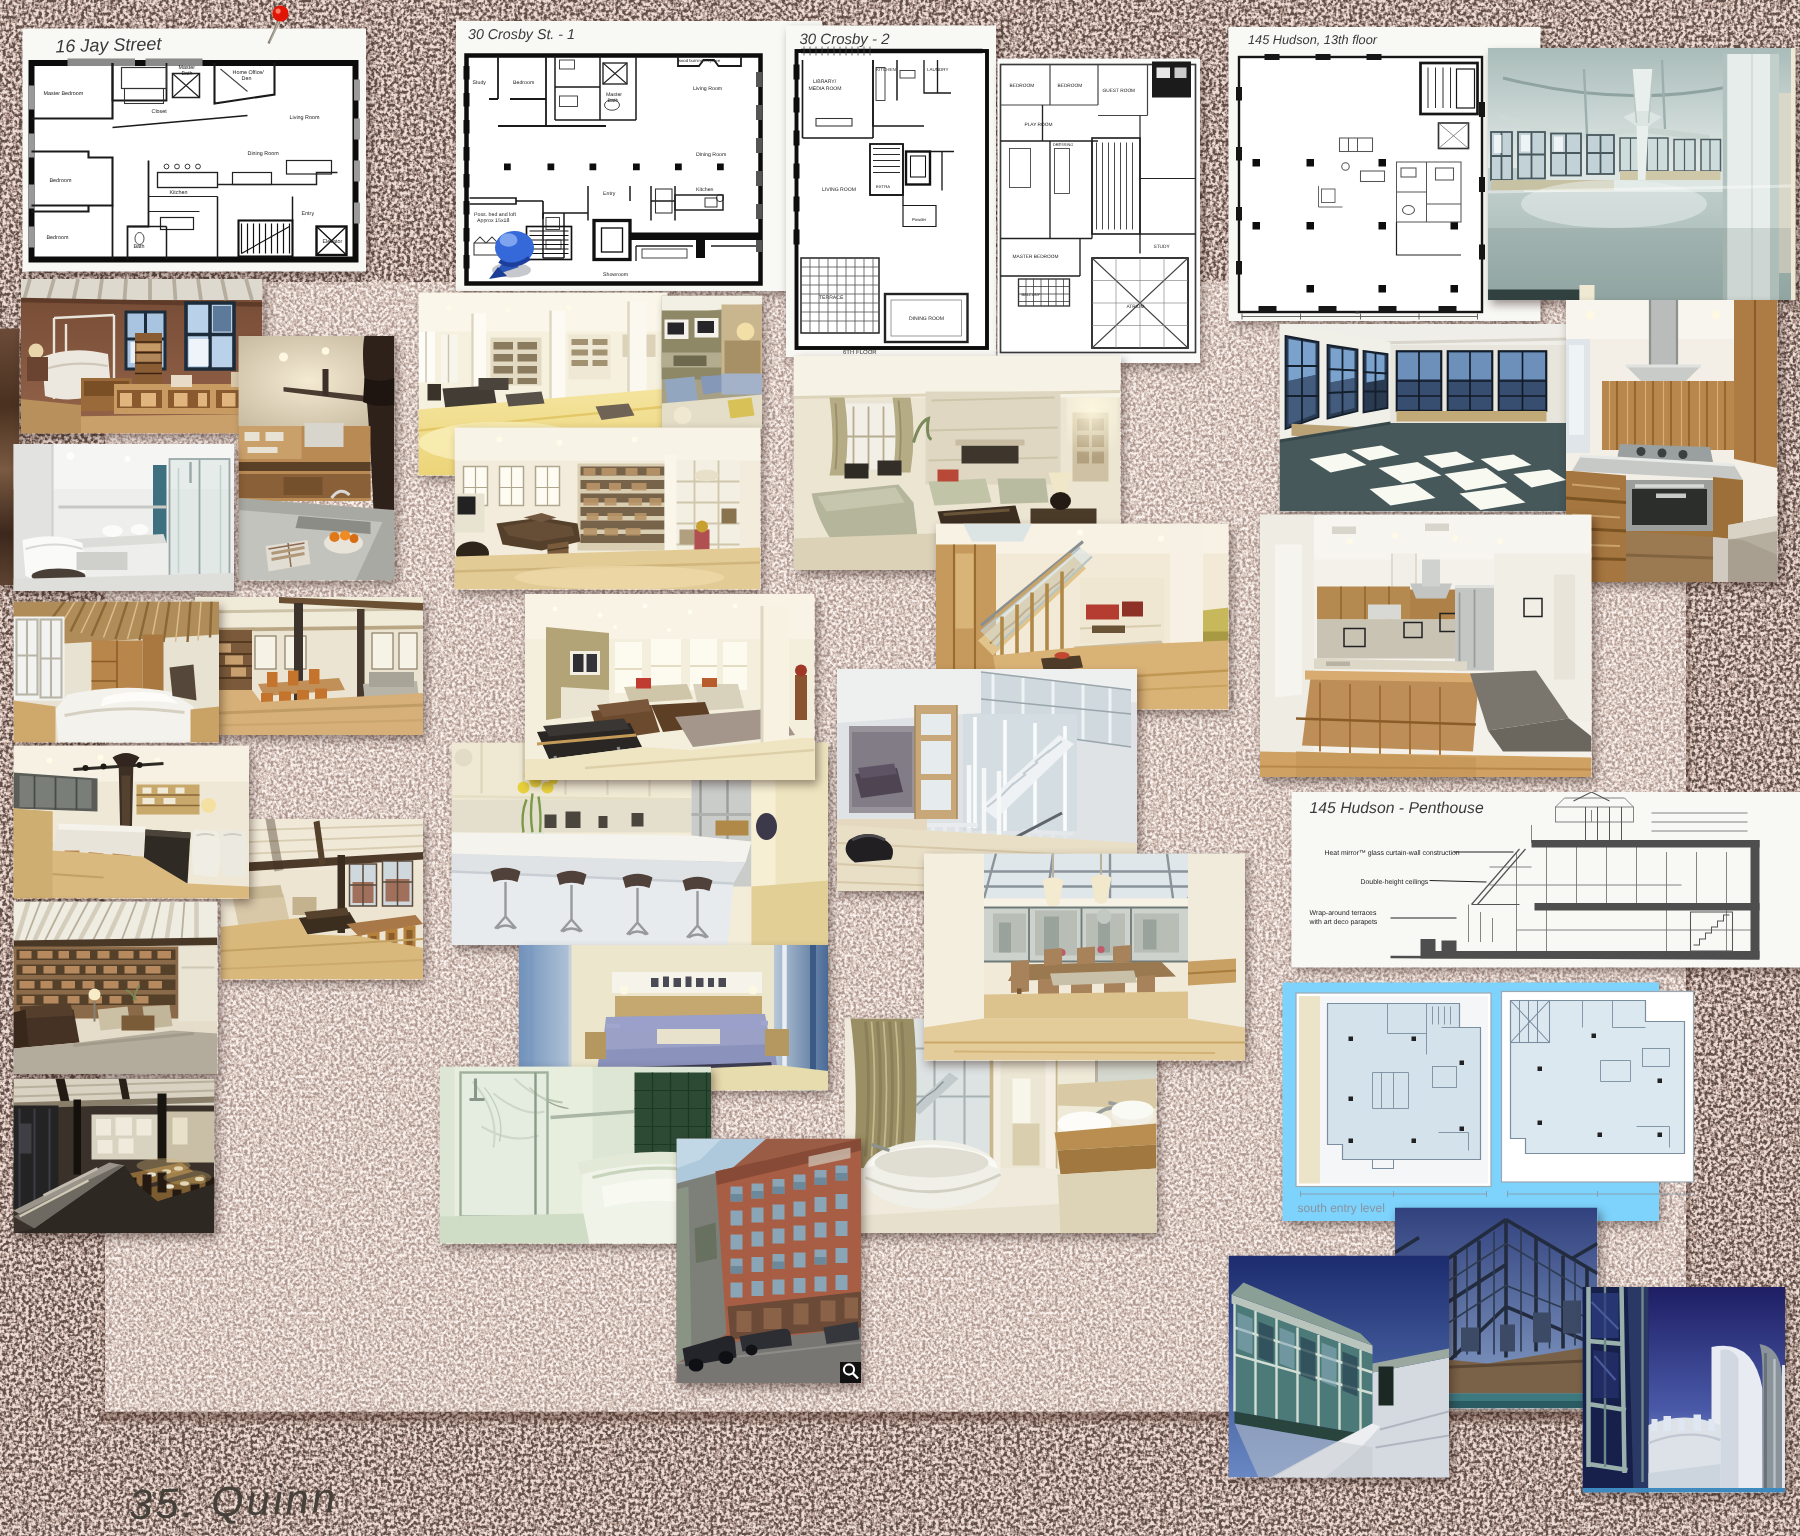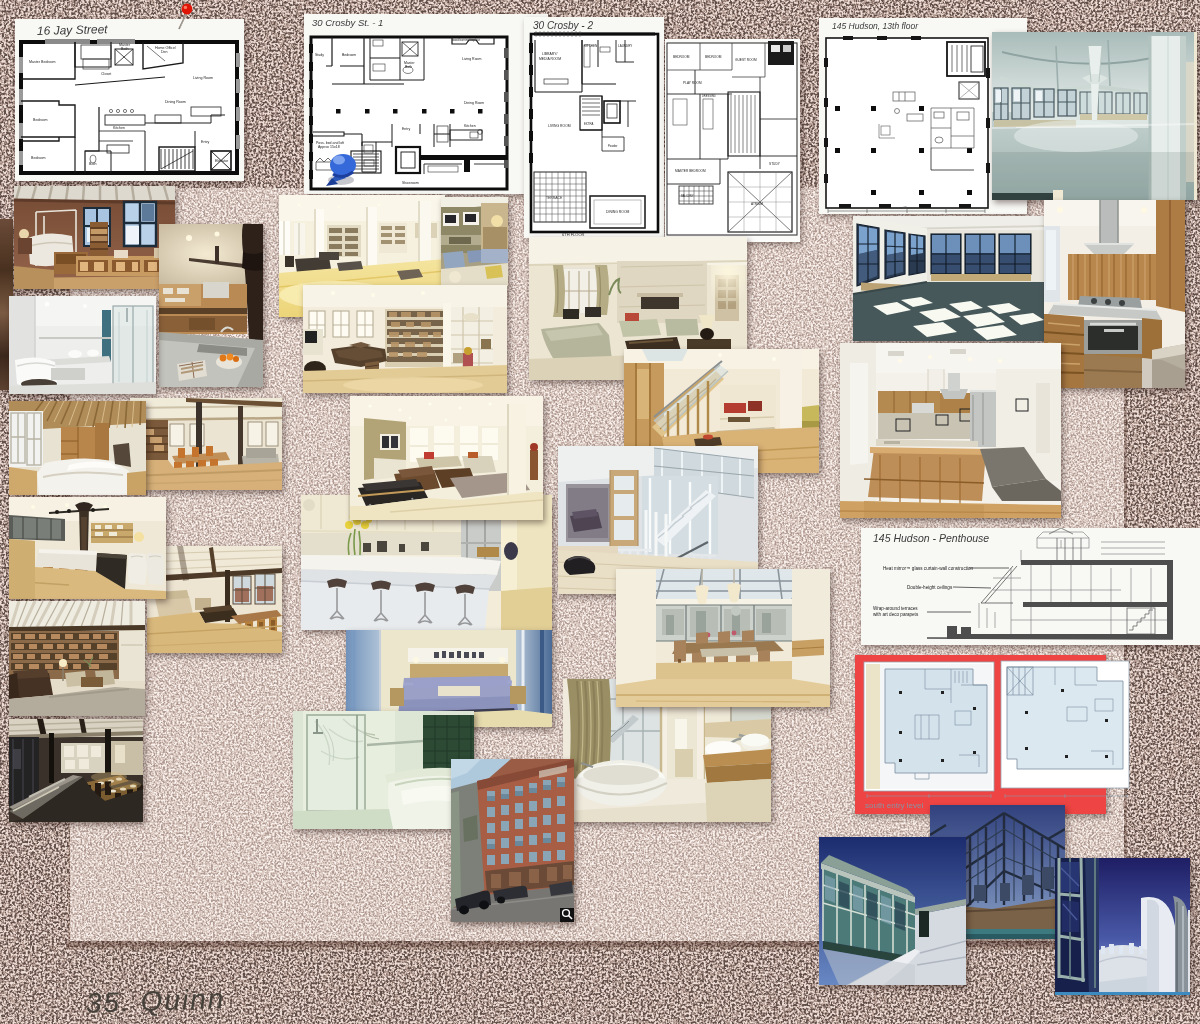--- a/index.html
+++ b/index.html
@@ -2031,21 +2031,21 @@
 
 <g stroke="#555" stroke-width="0.7" fill="none">
 <rect x="266" y="80" width="28" height="26"></rect>
 <path d="M268 102 L272 102 L272 98 L276 98 L276 94 L280 94 L280 90 L284 90 L284 86 L288 86 L288 82 L292 82"></path>
 </g>
 
 <path d="M66 110 L312 111" stroke="#4e4e4e" stroke-width="1.6"></path>
 </svg>
 </div>
 
-<div class="sheet" style="left:855px;top:655px;width:251px;height:159px;background:#ef4444;">
+<div class="sheet" style="left:855px;top:655px;width:251px;height:159px;background:#7dd3fc;">
 <svg width="281" height="159" viewBox="0 0 281 159">
 
 <g>
 <rect x="9" y="7" width="130" height="129" fill="#ffffff" stroke="#9aa8b4" stroke-width="0.8"></rect>
 
 <rect x="11" y="9" width="14" height="125" fill="#ece4c8"></rect>
 <rect x="25" y="9" width="112" height="125" fill="#f4f6f8"></rect>
 
 <path d="M30 14 L118 14 L118 30 L132 30 L132 118 L40 118 L40 108 L30 108 Z" fill="#d4e2ec" stroke="#7a8ea0" stroke-width="0.8"></path>
 

